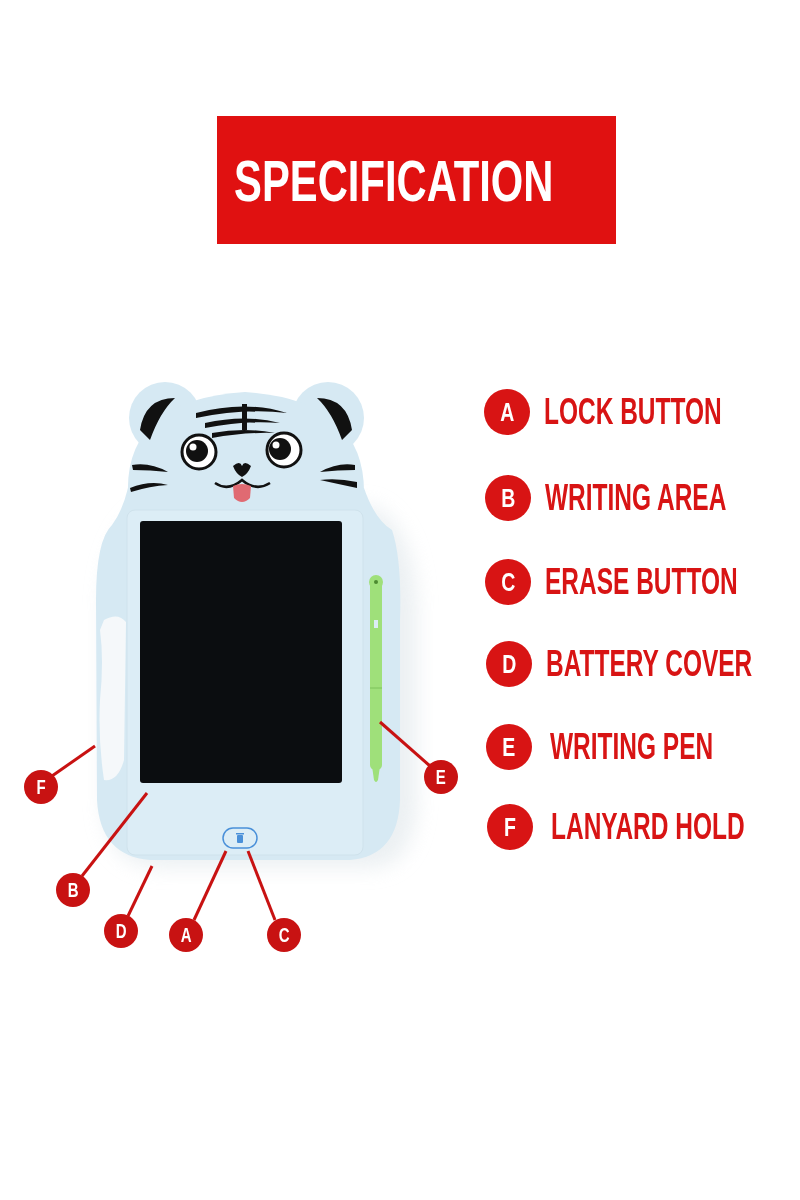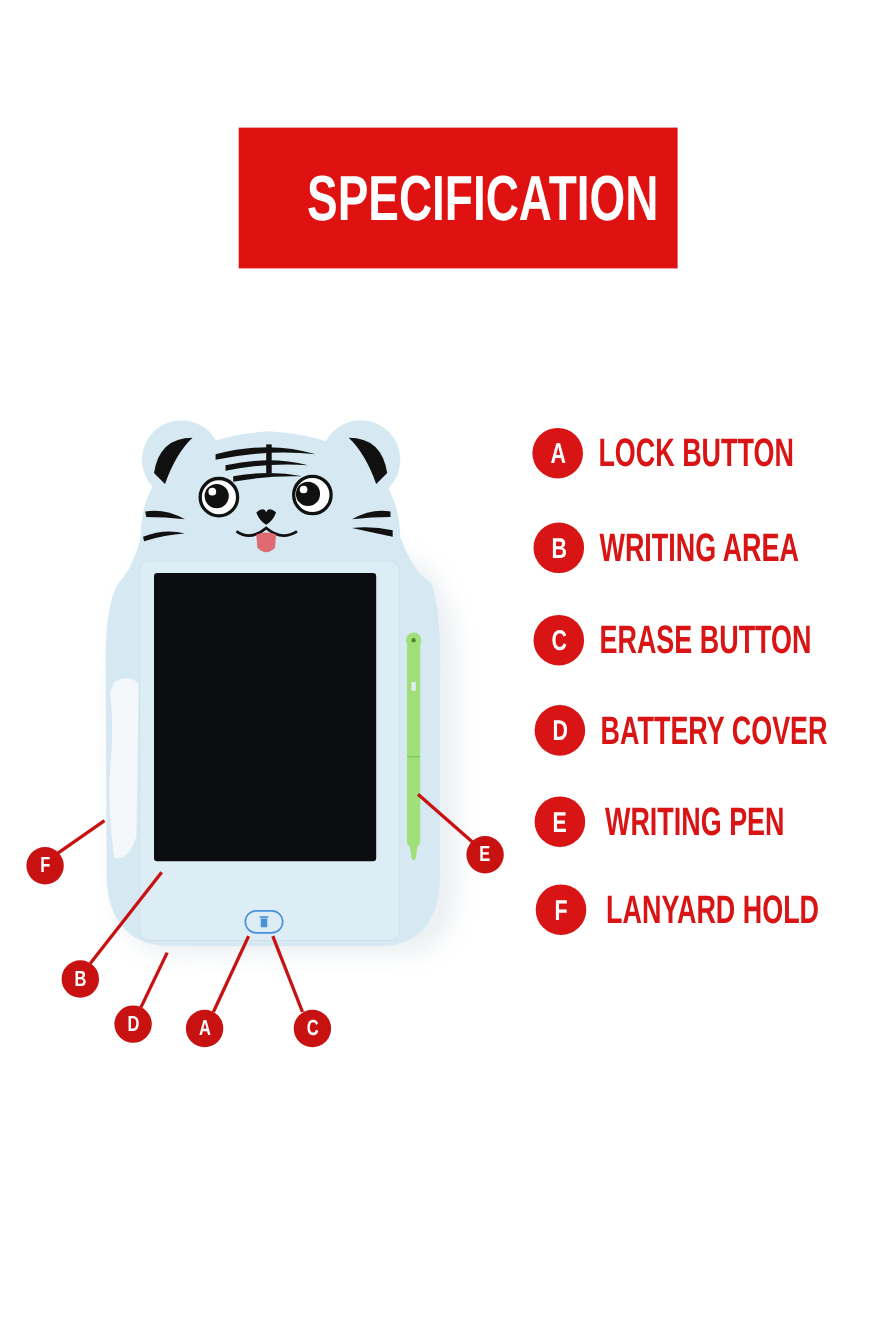--- a/index.html
+++ b/index.html
@@ -1,19 +1,19 @@
 <!DOCTYPE html>
 <html><head>
 <meta charset="utf-8">
 <style>
   html, body { margin:0; padding:0; }
   body { width:800px; height:1200px; background:#ffffff; position:relative; overflow:hidden;
          font-family:"Liberation Sans", "DejaVu Sans", sans-serif; }
   .banner { position:absolute; left:217px; top:116px; width:399px; height:128px; background:#e01111;
-            display:flex; align-items:center; justify-content:flex-start; }
+            display:flex; align-items:center; justify-content:flex-end; }
   .banner-text { color:#ffffff; font-weight:bold; font-size:58px; letter-spacing:0px;
                  transform:scaleX(0.72); transform-origin:center; white-space:nowrap;
                  font-family:"Liberation Sans Narrow","Liberation Sans", sans-serif; }
   .legend-item { position:absolute; display:flex; align-items:center; white-space:nowrap; }
   .badge { width:46px; height:46px; border-radius:50%; background:#d81414; color:#fff;
            display:flex; align-items:center; justify-content:center; font-weight:bold;
            font-size:26px; }
   .badge span { display:inline-block; transform:scaleX(0.75); }
   .legend-label { color:#d81414; font-weight:bold; font-size:36px; margin-left:14px;
                   display:inline-block; transform:scaleX(0.68); transform-origin:left center; }

